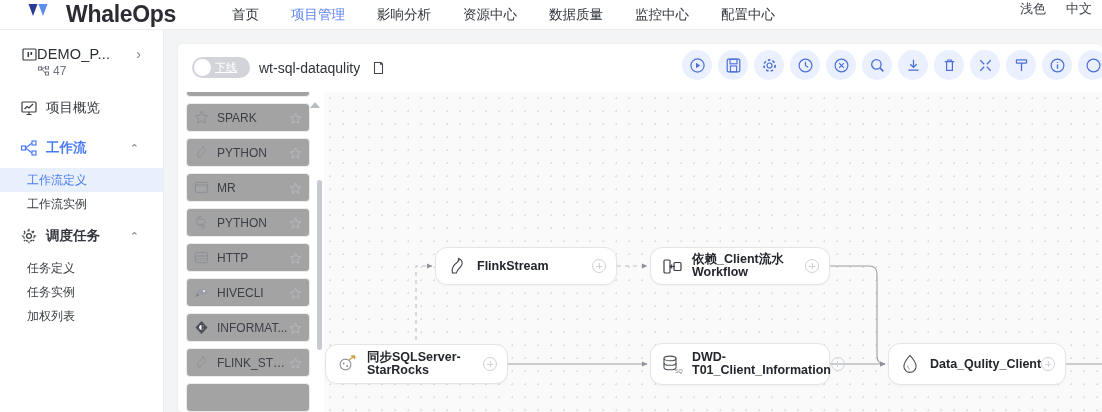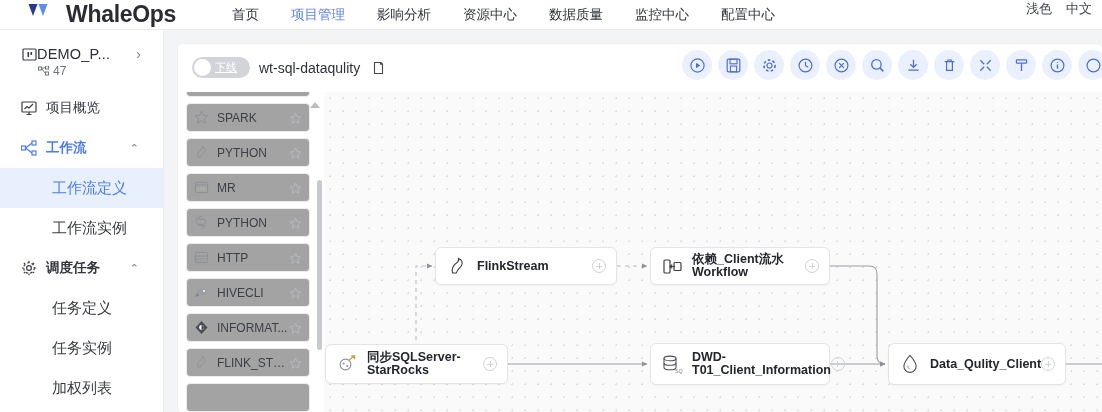--- a/index.html
+++ b/index.html
@@ -20,21 +20,21 @@
   }
   .brand { display: flex; align-items: center; gap: 6px; margin-left: 26px; width: 176px; flex: none; }
   .brand-mark { width: 34px; height: 22px; position: relative; flex: none; }
   .brand-name { font-size: 23px; font-weight: bold; color: #2b2b33; letter-spacing: -.3px; white-space: nowrap; }
   .navitems { display: flex; align-items: center; gap: 0; margin-left: 14px; }
   .navitem {
     font-size: 13.5px; color: #31343b; white-space: nowrap;
     padding: 0 16px; cursor: pointer; font-weight: 500;
   }
   .navitem.active { color: #5b82f5; }
-  .navright { position: absolute; right: 10px; top: 0; display: flex; align-items: flex-end; gap: 14px; }
+  .navright { position: absolute; right: 10px; top: 0; display: flex; align-items: flex-end; gap: 20px; }
   .navright .ritem { font-size: 13px; color: #42464f; white-space: nowrap; }
 
   
   .sidebar {
     position: absolute; top: 30px; left: 0; width: 164px; height: 382px;
     background: #fff; border-right: 1px solid #ededed;
   }
   .proj {
     display: flex; align-items: center; 
     padding: 16px 10px 0 22px;
@@ -48,21 +48,21 @@
   }
   .menu { margin-top: 10px; }
   .mrow {
     display: flex; align-items: center; height: 40px;
     padding-left: 20px; cursor: pointer; font-size: 13.5px; color: #33363d;
   }
   .mrow .mico { width: 17px; height: 17px; flex: none; margin-right: 9px; display:flex; align-items:center; justify-content:center;}
   .mrow.grp { font-weight: bold; }
   .mrow.grp.on { color: #4b7cf3; }
   .mrow .caret { margin-left: auto; margin-right: 24px; font-size: 11px; color: #8b8f98; }
-  .mrow.sub { padding-left: 52px; font-size: 15px; color: #3a3d44; height: 40px; }
+  .mrow.sub { padding-left: 27px; font-size: 12px; color: #3a3d44; height: 24px; }
   .mrow.sub.sel { background: #e9f0fd; color: #4b7cf3; }
 
   
   .main {
     position: absolute; top: 30px; left: 164px; width: 938px; height: 382px;
     background: #f3f4f6; padding: 14px 0 0 14px;
   }
   .card {
     position: relative; width: 924px; height: 368px;
     background: #fff; border-radius: 5px; overflow: hidden;
@@ -113,21 +113,21 @@
 
   
   .canvas {
     position: absolute; left: 146px; top: 48px; right: 0; bottom: 0;
     background-color: #fafafa;
     background-image: radial-gradient(#dedede 1px, transparent 1px);
     background-size: 13px 13px;
     overflow: hidden;
   }
   .node {
-    position: absolute; background: #fff; border: 1px solid #e4e4e6; border-radius: 6px;
+    position: absolute; background: #fff; border: 1px solid #e4e4e6; border-radius: 12px;
     display: flex; align-items: center; padding: 0 10px; cursor: pointer;
     box-shadow: 0 1px 2px rgba(0,0,0,.04);
   }
   .node-ico { width: 22px; height: 22px; flex: none; margin-right: 9px; display:flex; align-items:center; justify-content:center;}
   .node-lbl { font-size: 12.5px; font-weight: bold; color: #23262c; line-height: 13px; white-space: pre-line; }
   .node-plus {
     width: 14px; height: 14px; border-radius: 50%; border: 1px solid #cfd2d7;
     margin-left: auto; position: relative; flex: none;
   }
   .node-plus::before, .node-plus::after {

